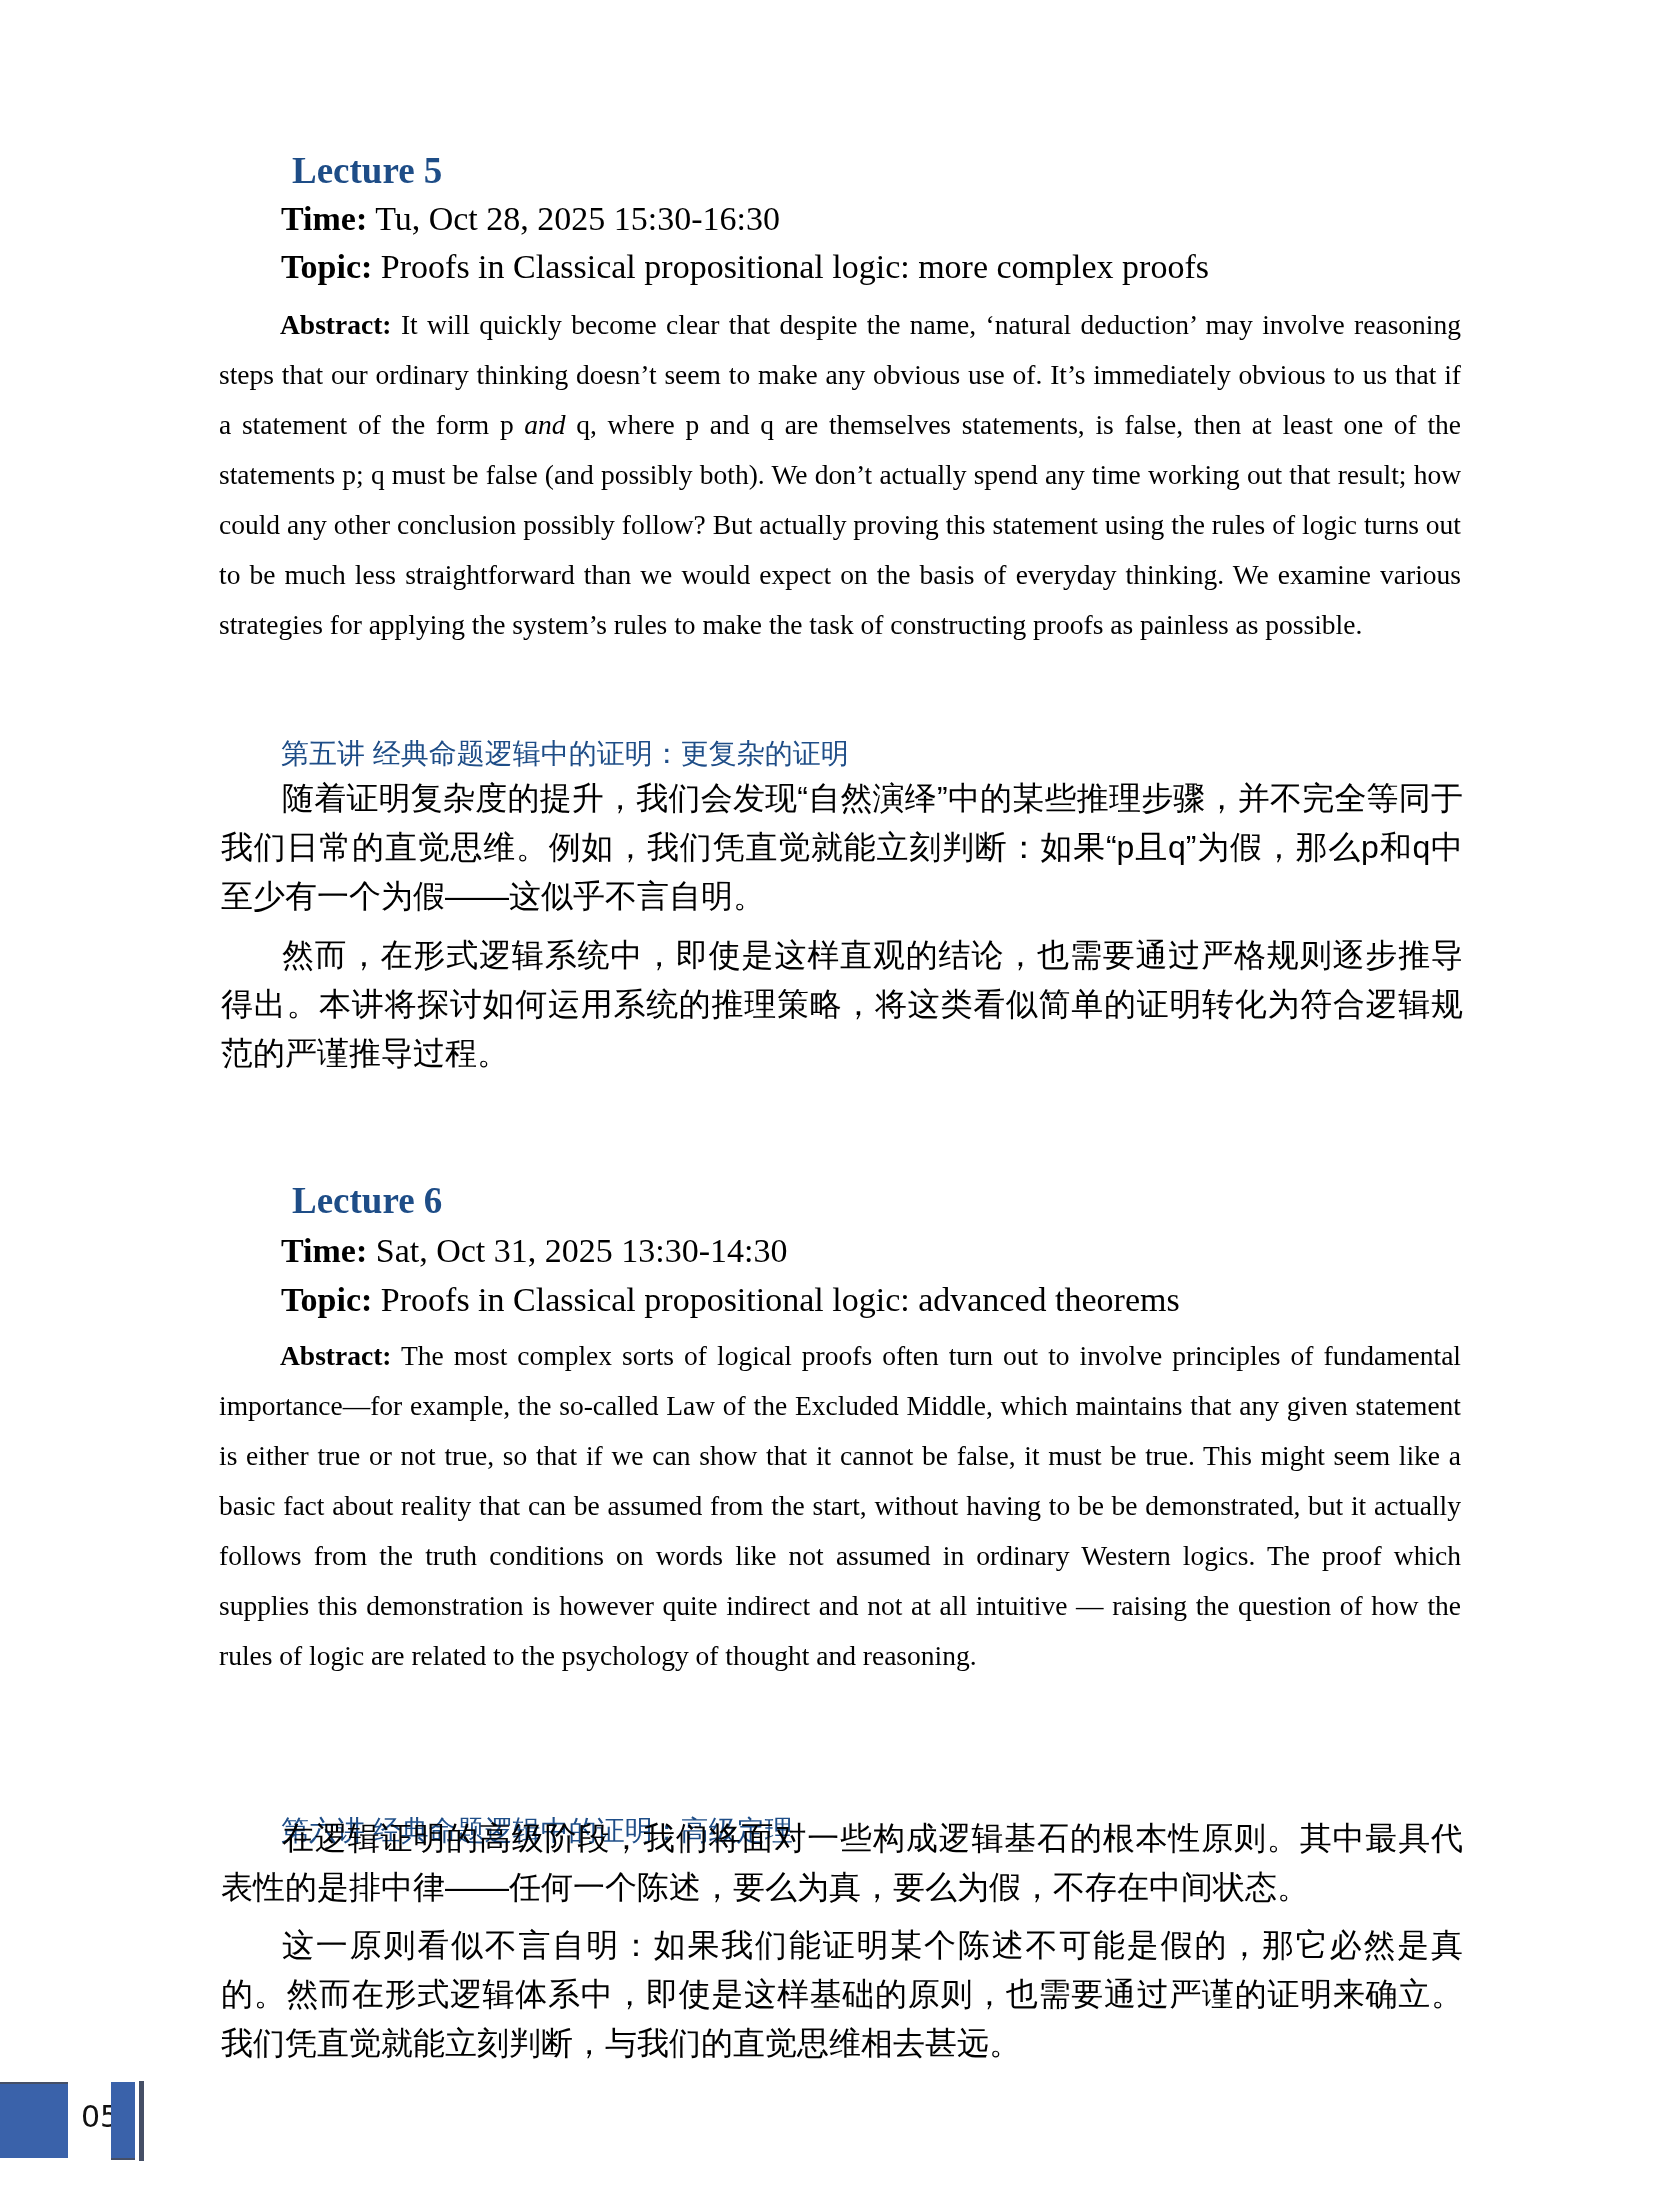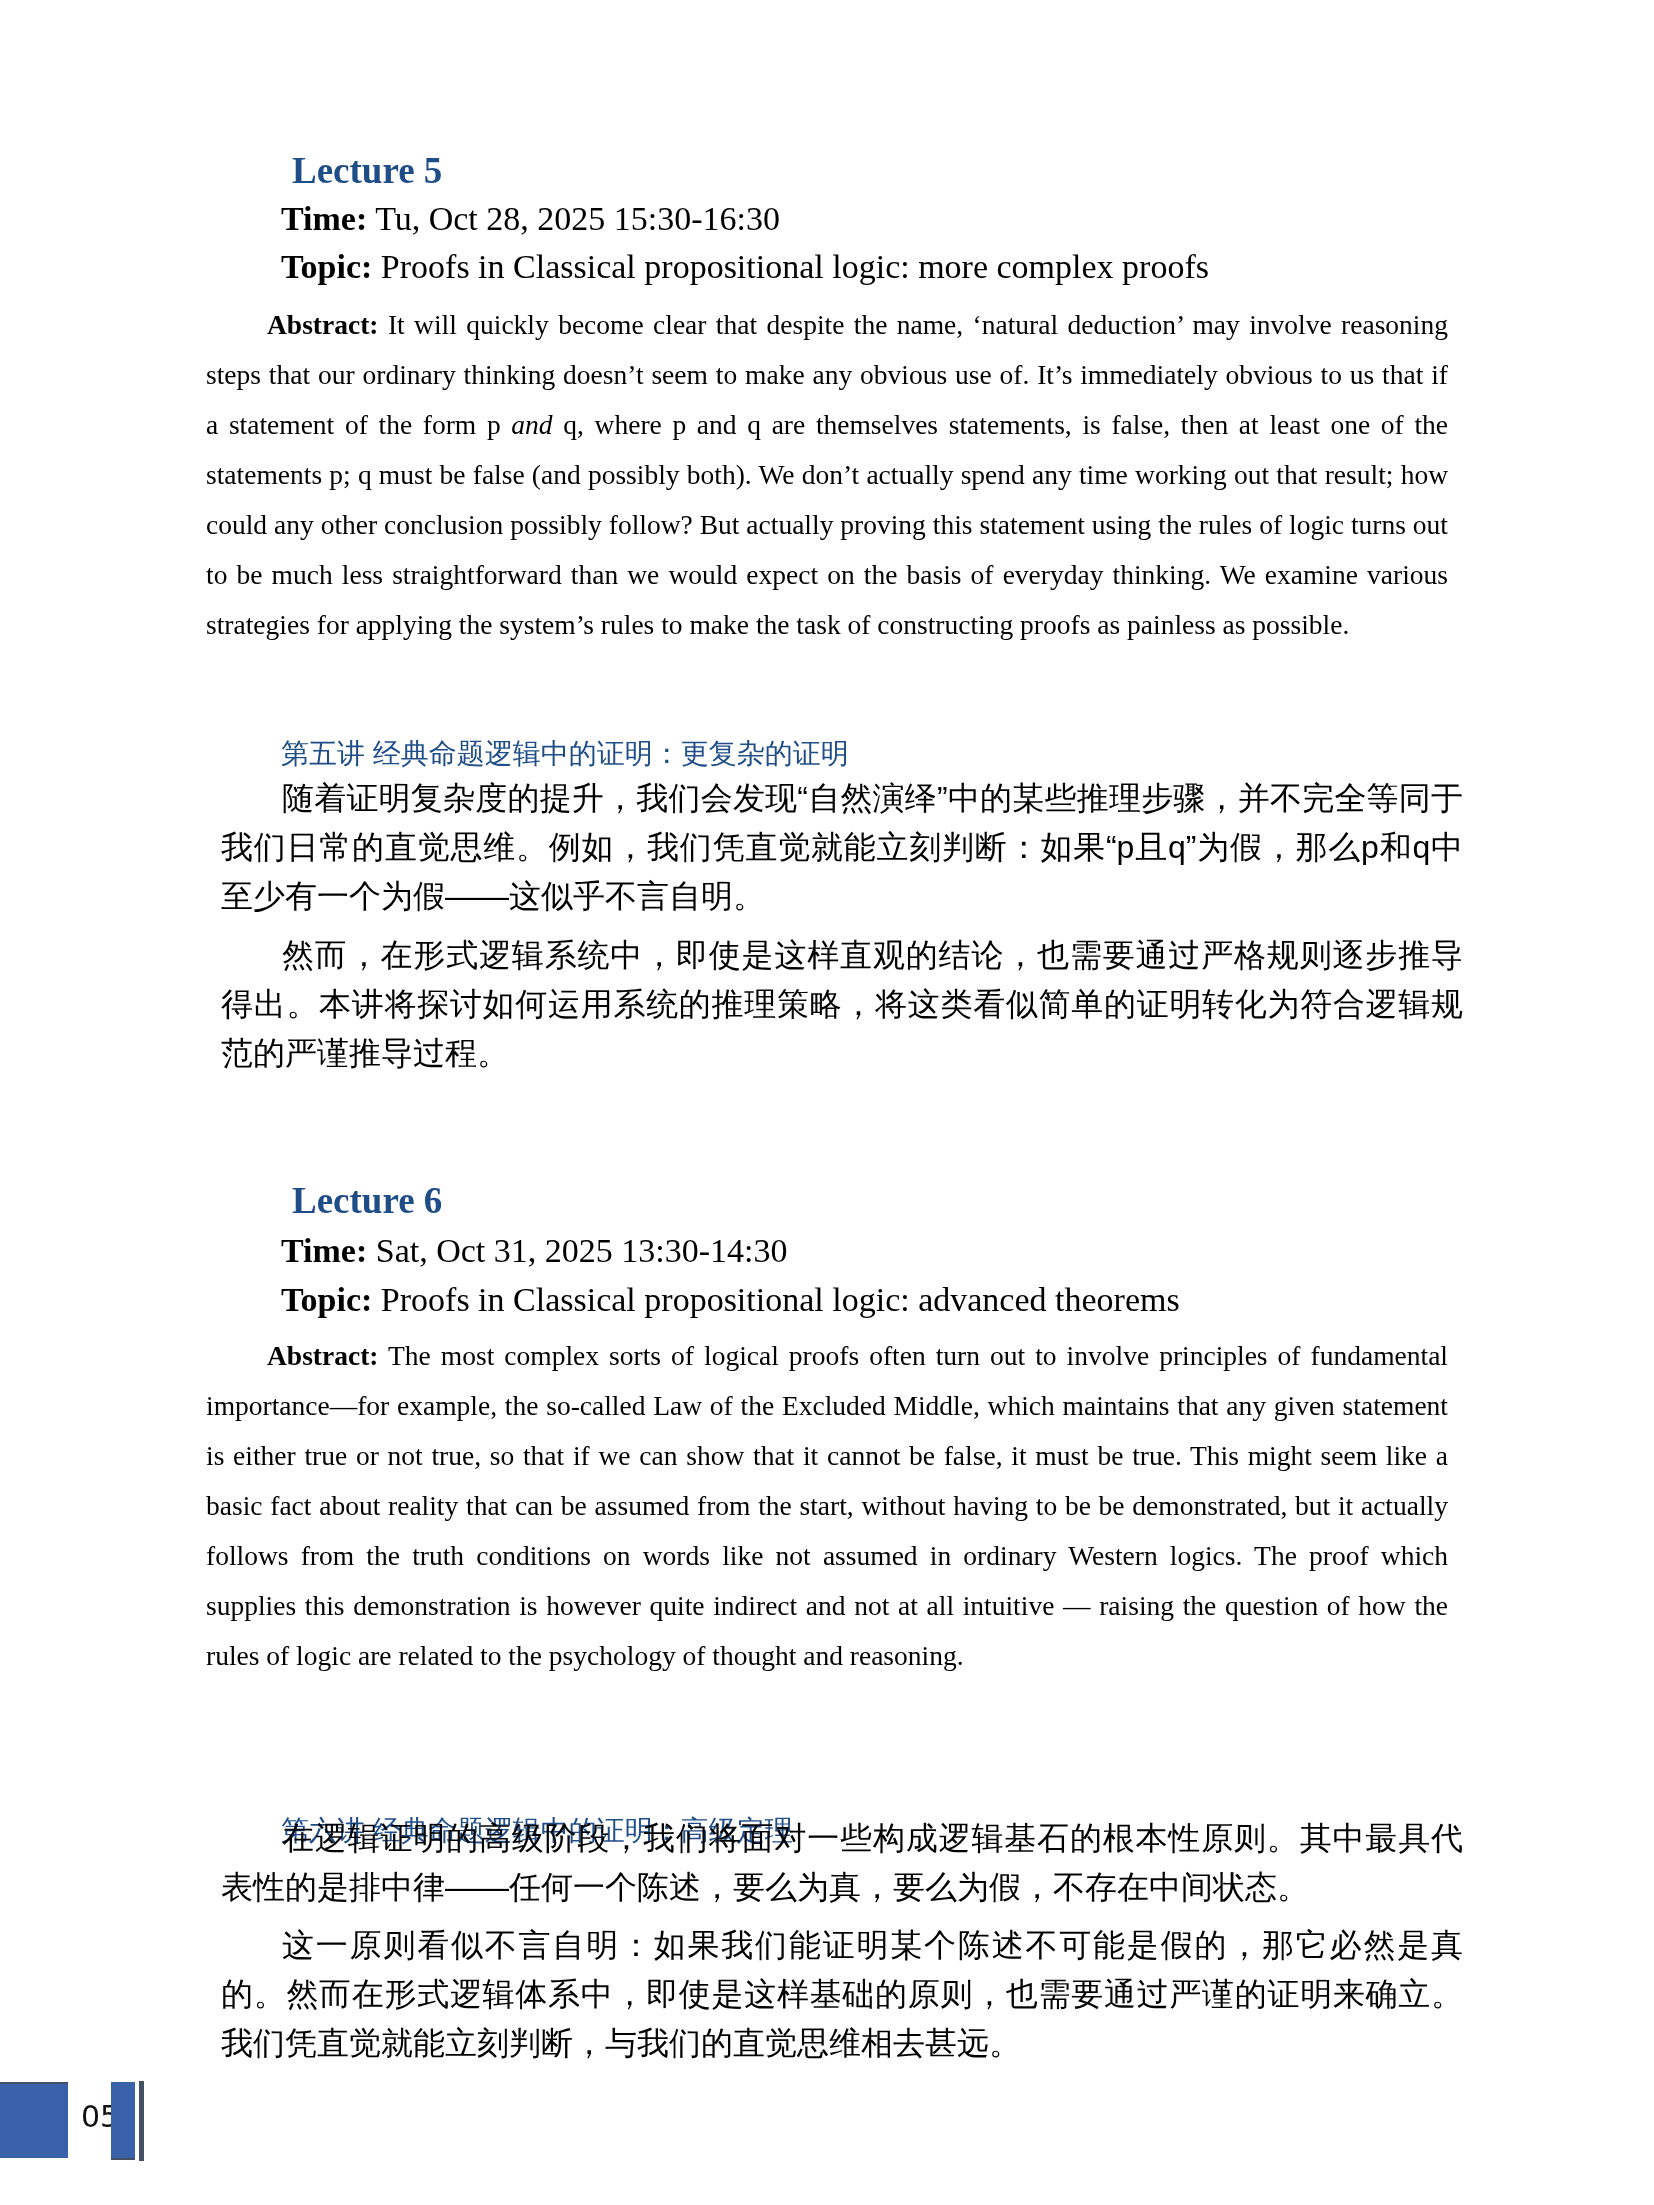--- a/index.html
+++ b/index.html
@@ -18,21 +18,21 @@
     color: var(--heading_blue, #1e4d87);
     font-family: "Liberation Serif", serif;
     margin-left: 11px;
   }
   .meta-line {
     left: 281px; width: 1181px;
     font-size: 34px; line-height: 34px;
   }
   .meta-label { font-weight: bold; }
   .en-abstract {
-    left: 206px; width: 1242px;
+    left: 219px; width: 1242px;
     font-size: 27.5px; line-height: 50px;
     text-align: justify; text-indent: 61px;
     margin: 0;
   }
   .b { font-weight: bold; }
   .i { font-style: italic; }
   .cn-title {
     left: 281px; width: 1181px;
     font-size: 28px;
     color: var(--cn_heading_blue, #1e4d87);

